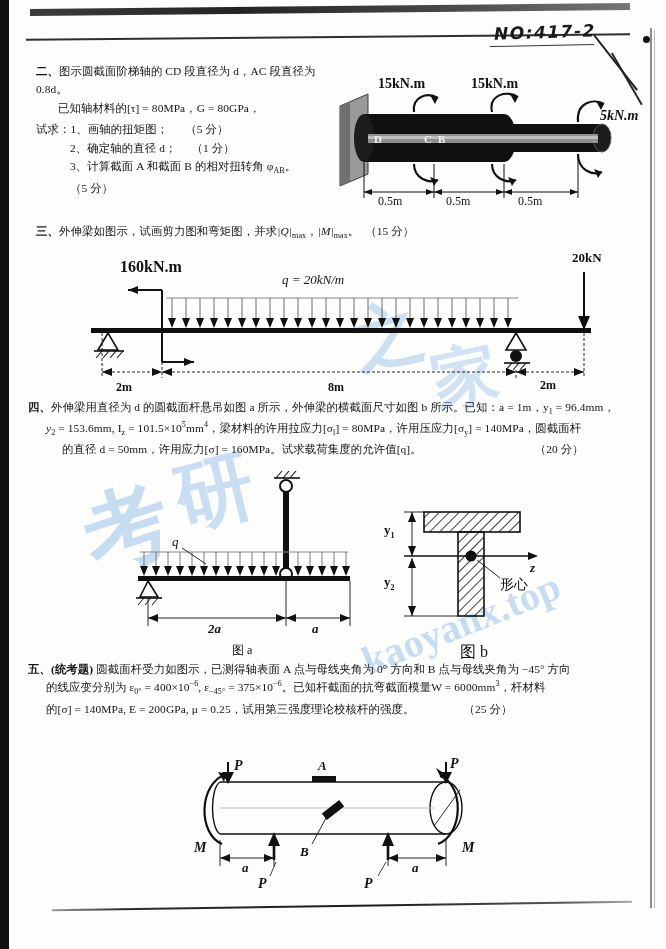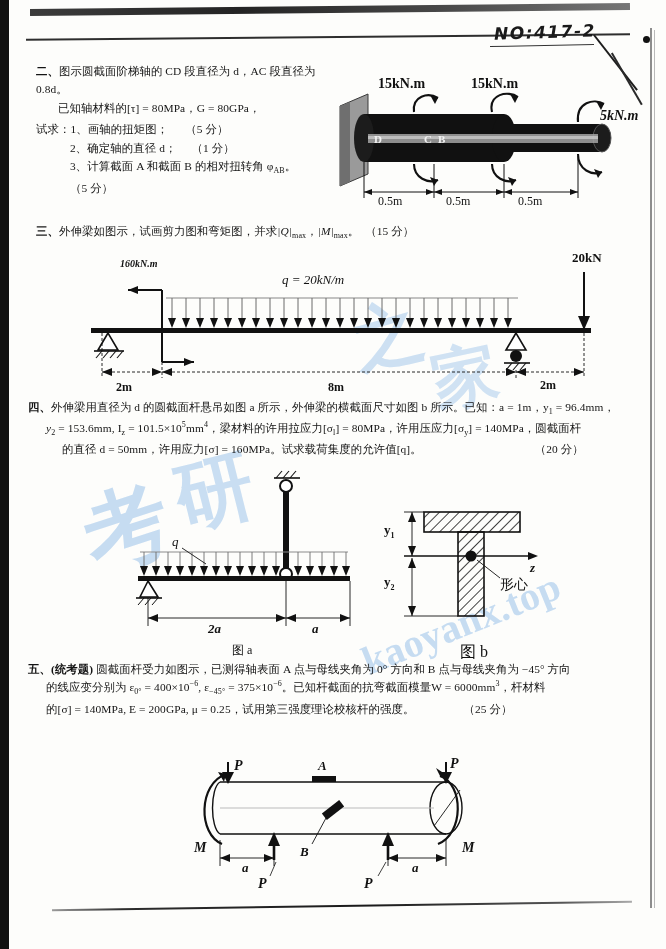--- a/index.html
+++ b/index.html
@@ -281,21 +281,21 @@
       </g>
       <g fill="#111">
         <polygon points="66,122 76,118 76,126"></polygon>
           <polygon points="126,122 116,118 116,126"></polygon>
         <polygon points="126,122 136,118 136,126"></polygon>
           <polygon points="480,122 470,118 470,126"></polygon>
         <polygon points="480,122 490,118 490,126"></polygon>
           <polygon points="548,122 538,118 538,126"></polygon>
       </g>
     </svg>
-    <div class="lbl lbl-b" style="left:84px;top:8px;font-size:10px;font-style:italic;">160kN.m</div>
+    <div class="lbl lbl-b" style="left:84px;top:8px;font-size:16px;">160kN.m</div>
     <div class="lbl" style="left:246px;top:22px;font-size:13px;font-style:italic;">q = 20kN/m</div>
     <div class="lbl lbl-b" style="left:536px;top:0px;font-size:13px;">20kN</div>
     <div class="lbl lbl-b" style="left:80px;top:130px;font-size:12px;">2m</div>
     <div class="lbl lbl-b" style="left:292px;top:130px;font-size:12px;">8m</div>
     <div class="lbl lbl-b" style="left:504px;top:128px;font-size:12px;">2m</div>
   </div>
 
   <div class="q" style="left:28px;top:398px;width:610px;">
     <div>
       <span class="num">四、</span><span>外伸梁用直径为 d 的圆截面杆悬吊如图 a 所示，外伸梁的横截面尺寸如图 b 所示。已知：a = 1m，y</span><span class="mono-sub">1</span><span> = 96.4mm，</span>

